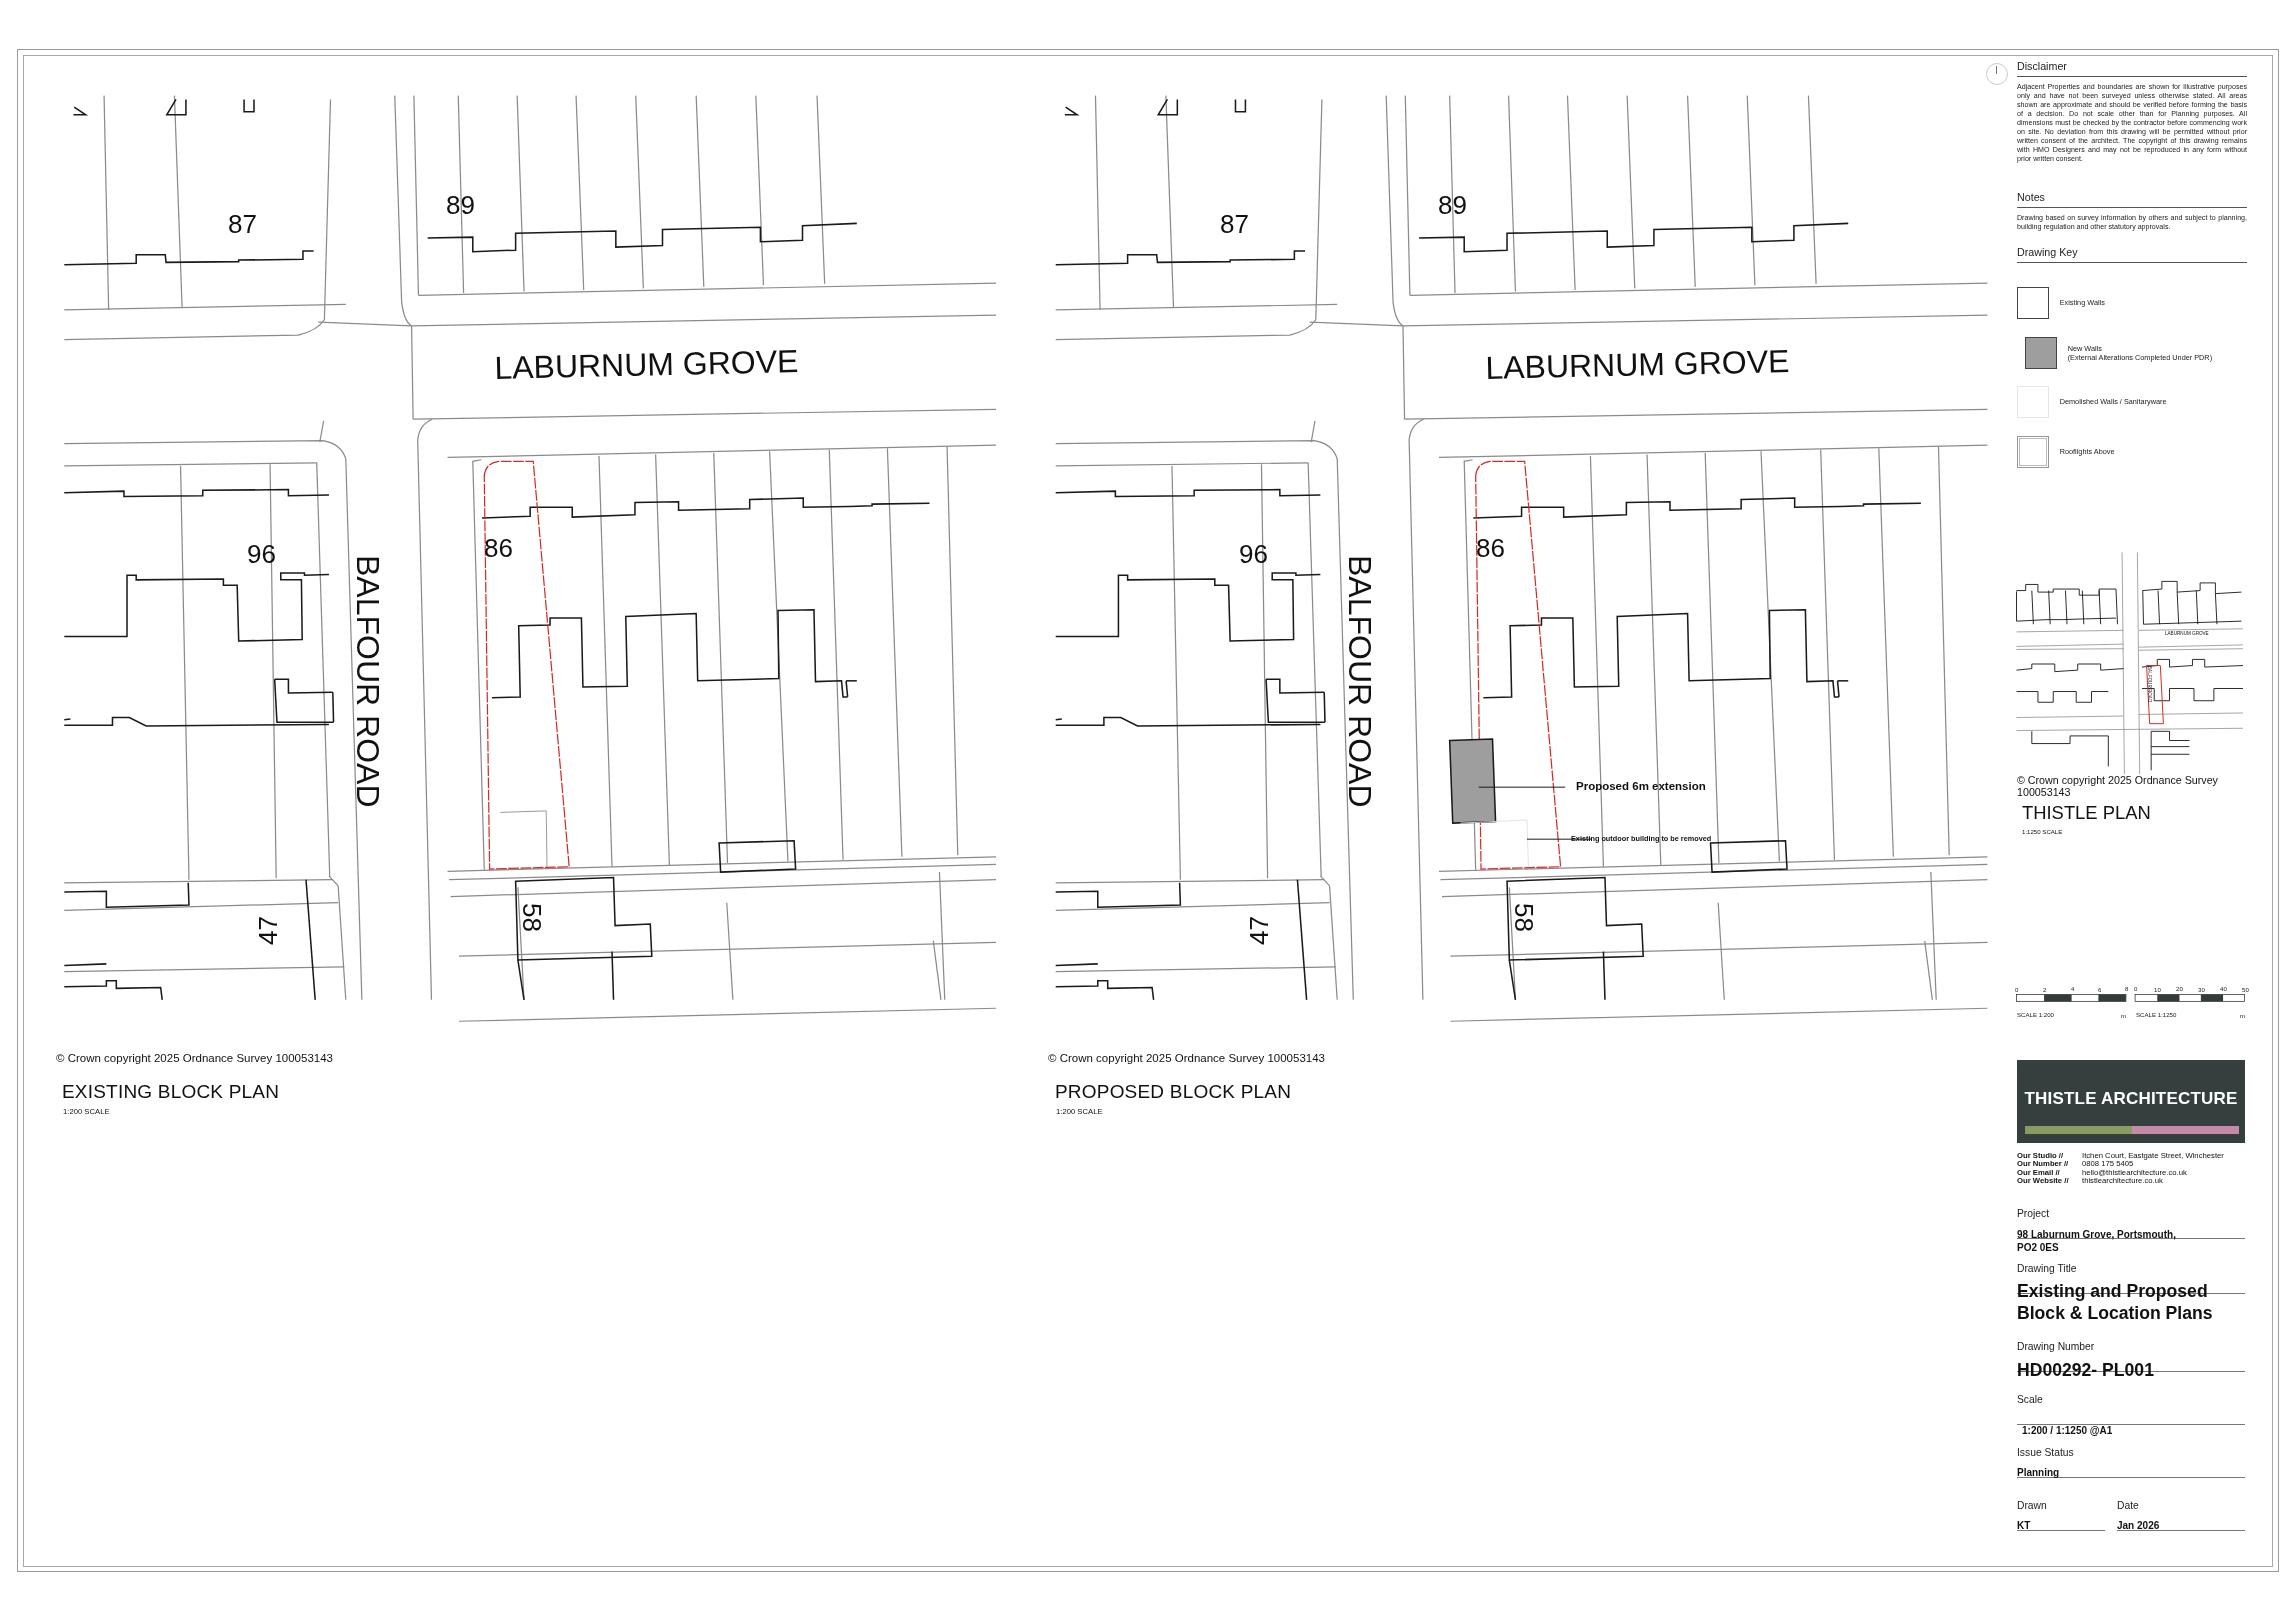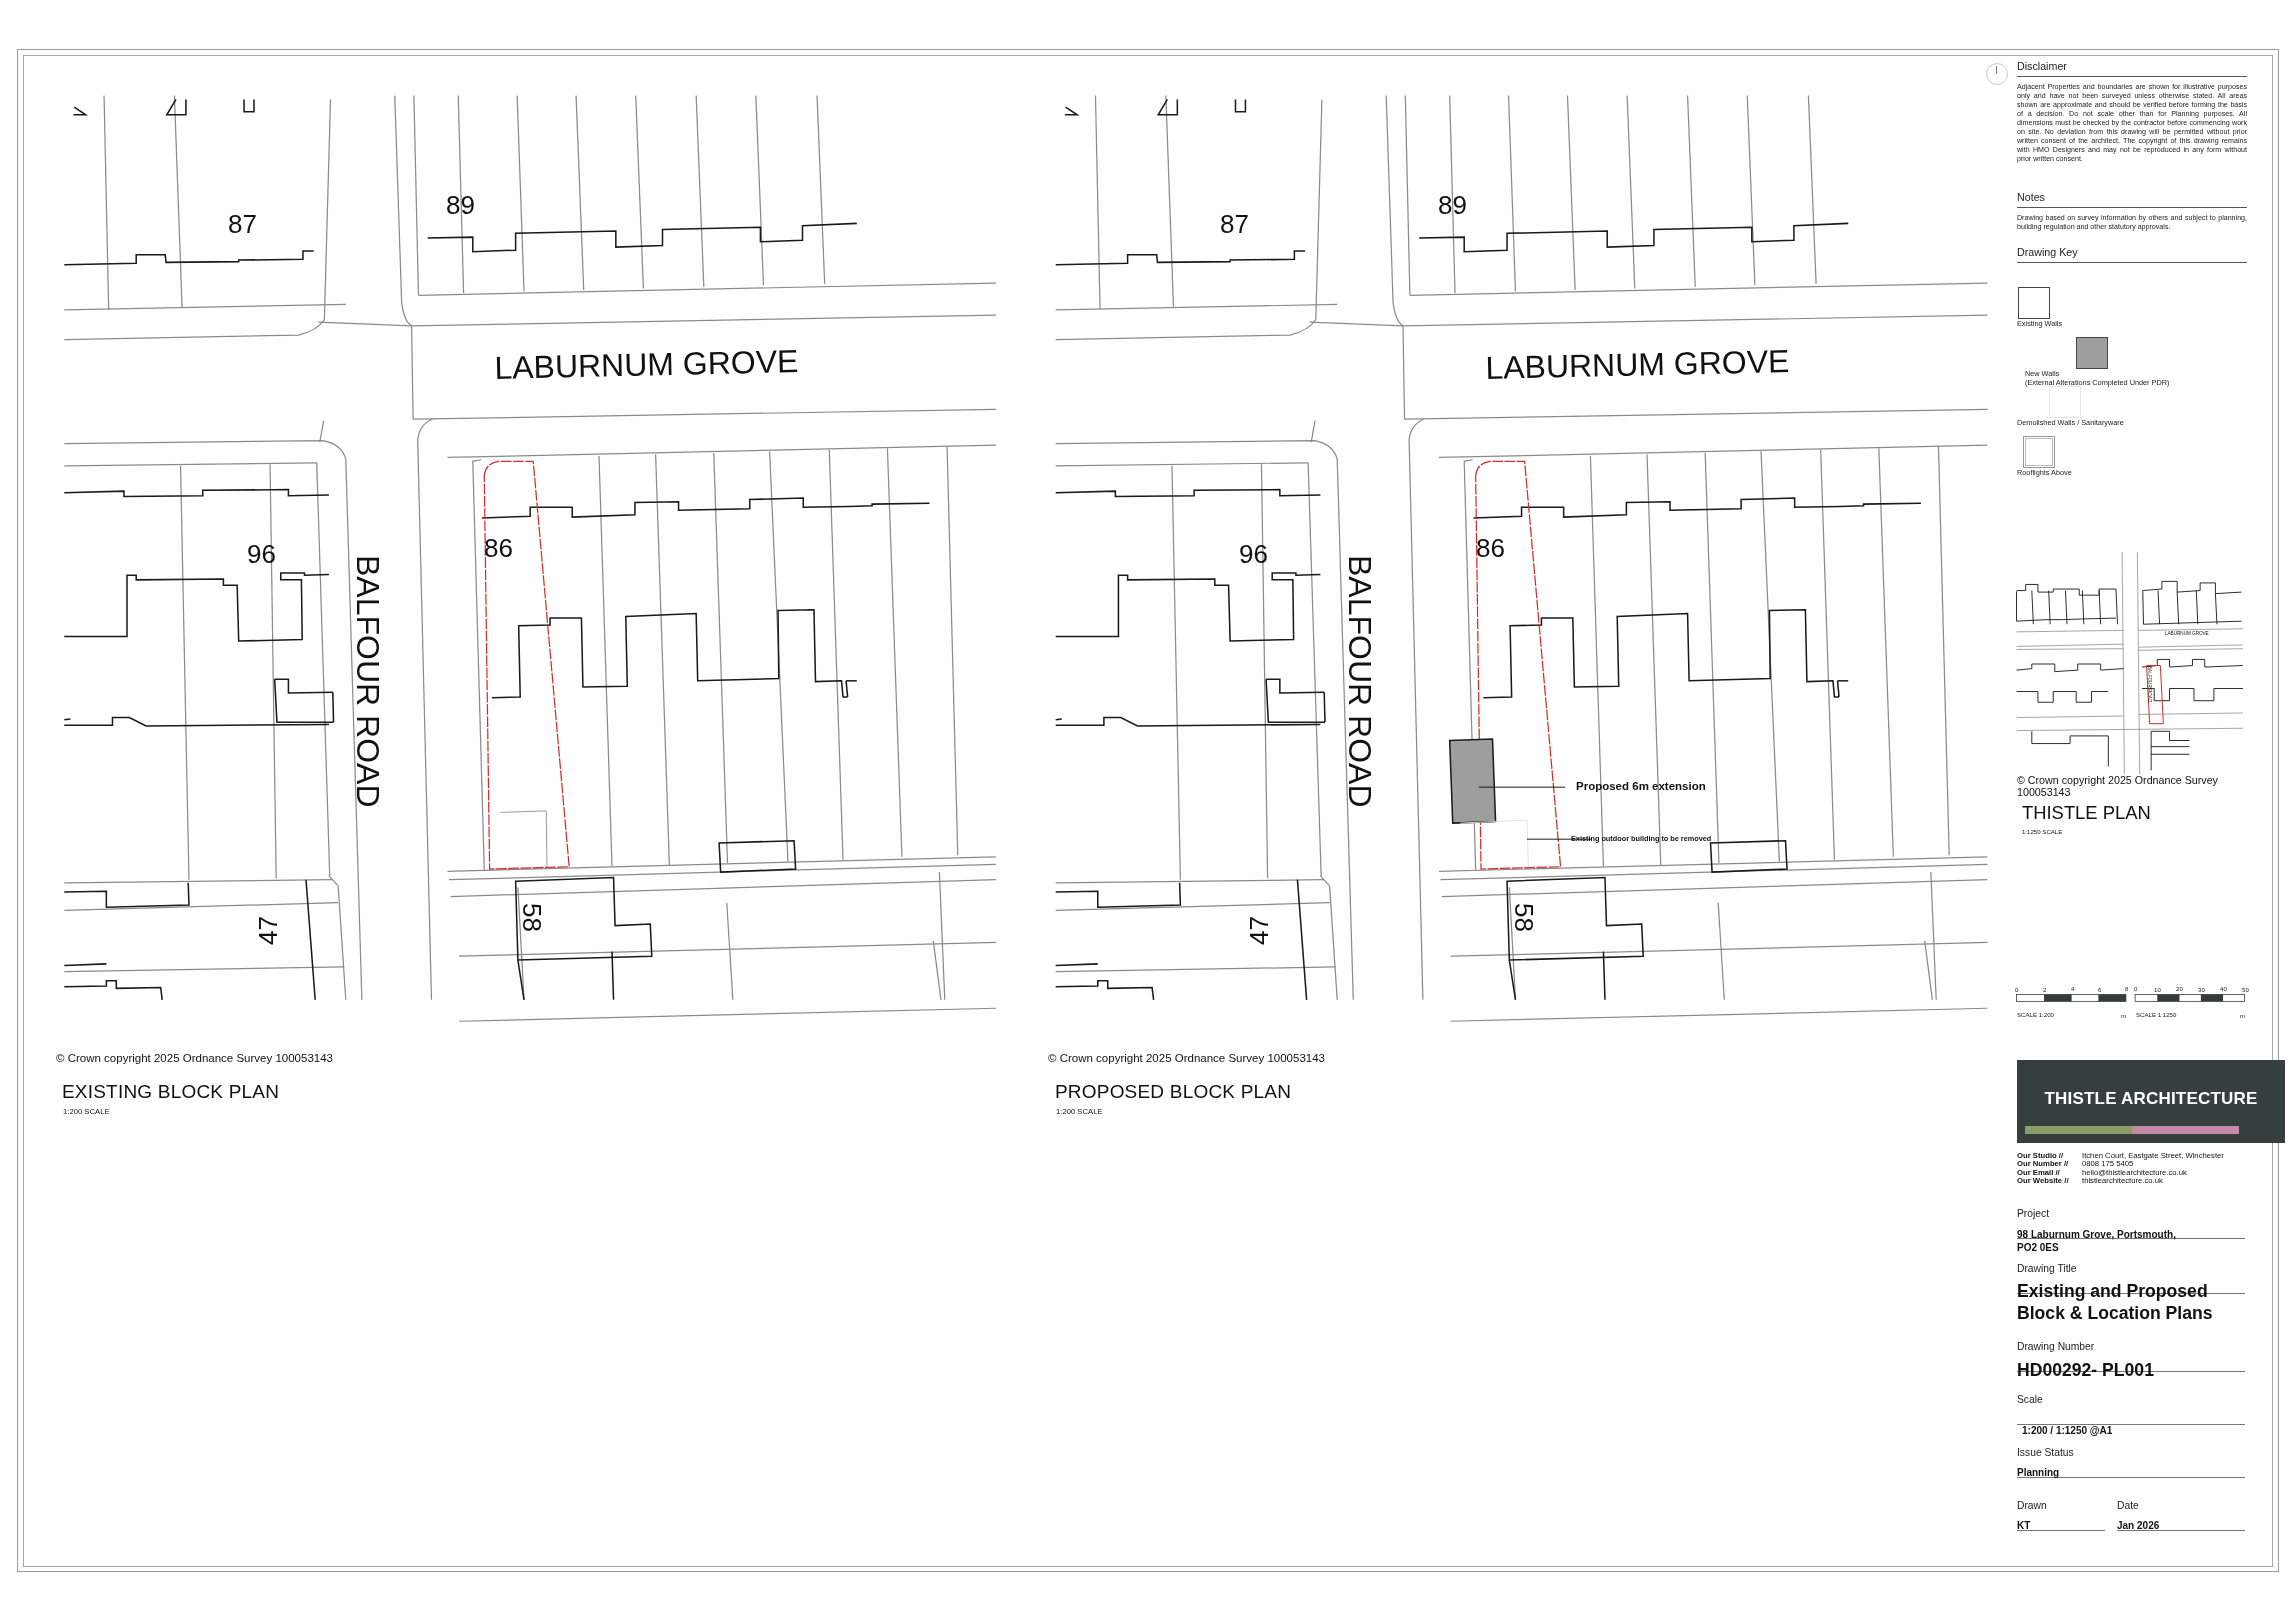--- a/index.html
+++ b/index.html
@@ -12,24 +12,24 @@
   svg.maps { position:absolute; left:0; top:0; width:2295px; height:1621px; }
   .abs { position:absolute; white-space:nowrap; }
   .copyright { font-size:11.5px; color:#111; }
   .plan-title { font-size:19px; letter-spacing:0.2px; }
   .plan-scale { font-size:7.7px; }
 
   
   .tb { position:absolute; left:2017px; top:55px; width:230px; }
   .tb-head { font-size:10.7px; color:#222; padding-bottom:4px; border-bottom:1.1px solid #555; }
   .tb-para { font-size:7.1px; line-height:9px; text-align:justify; color:#222; margin-top:6.1px; }
-  .key-row { position:absolute; left:2017px; display:flex; align-items:center;flex-direction:column; }
+  .key-row { position:absolute; left:2017px; display:flex; align-items:center; }
   .key-swatch { width:32px; height:32px; box-sizing:border-box; margin-right:10.7px; }
   .key-label { font-size:7.3px; color:#222; line-height:9.2px; }
-  .logo { position:absolute; left:2017px; top:1060px; width:268px; height:83px; background:#353f3e; }
+  .logo { position:absolute; left:2017px; top:1060px; width:228px; height:83px; background:#353f3e; }
   .logo-text { position:absolute; left:0; right:0; top:29px; text-align:center; color:#fff;
                font-weight:bold; font-size:17px; letter-spacing:0.2px; }
   .logo-bar-g { position:absolute; left:7.7px; top:66px; width:107px; height:7.7px; background:#8a9b63; }
   .logo-bar-p { position:absolute; left:115px; top:66px; width:107px; height:7.7px; background:#c48aa8; }
   .contact { position:absolute; left:2017px; top:1152px; font-size:7.7px; line-height:8.4px; }
   .contact .k { font-weight:bold; display:inline-block; width:65px; }
   .field-label { position:absolute; left:2017px; font-size:10.3px; color:#222; width:228px;
                  padding-bottom:19px; border-bottom:1.1px solid #777; }
   .field-value { position:absolute; left:2017px; font-weight:bold; color:#111; }
   .scalebar-txt { position:absolute; font-size:6.1px; color:#222; }

